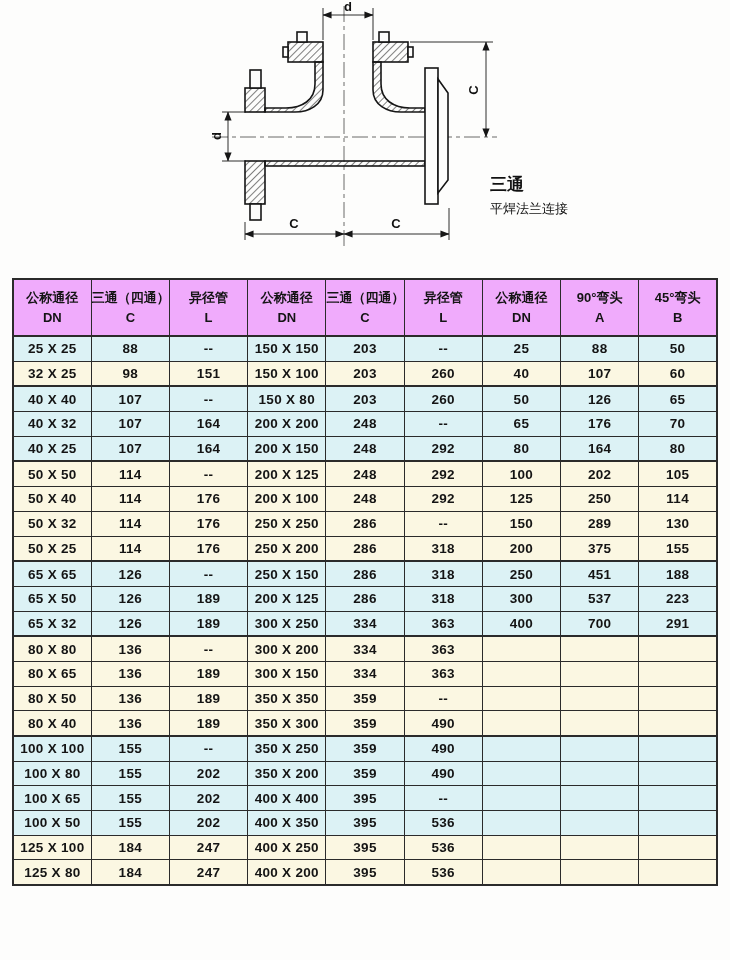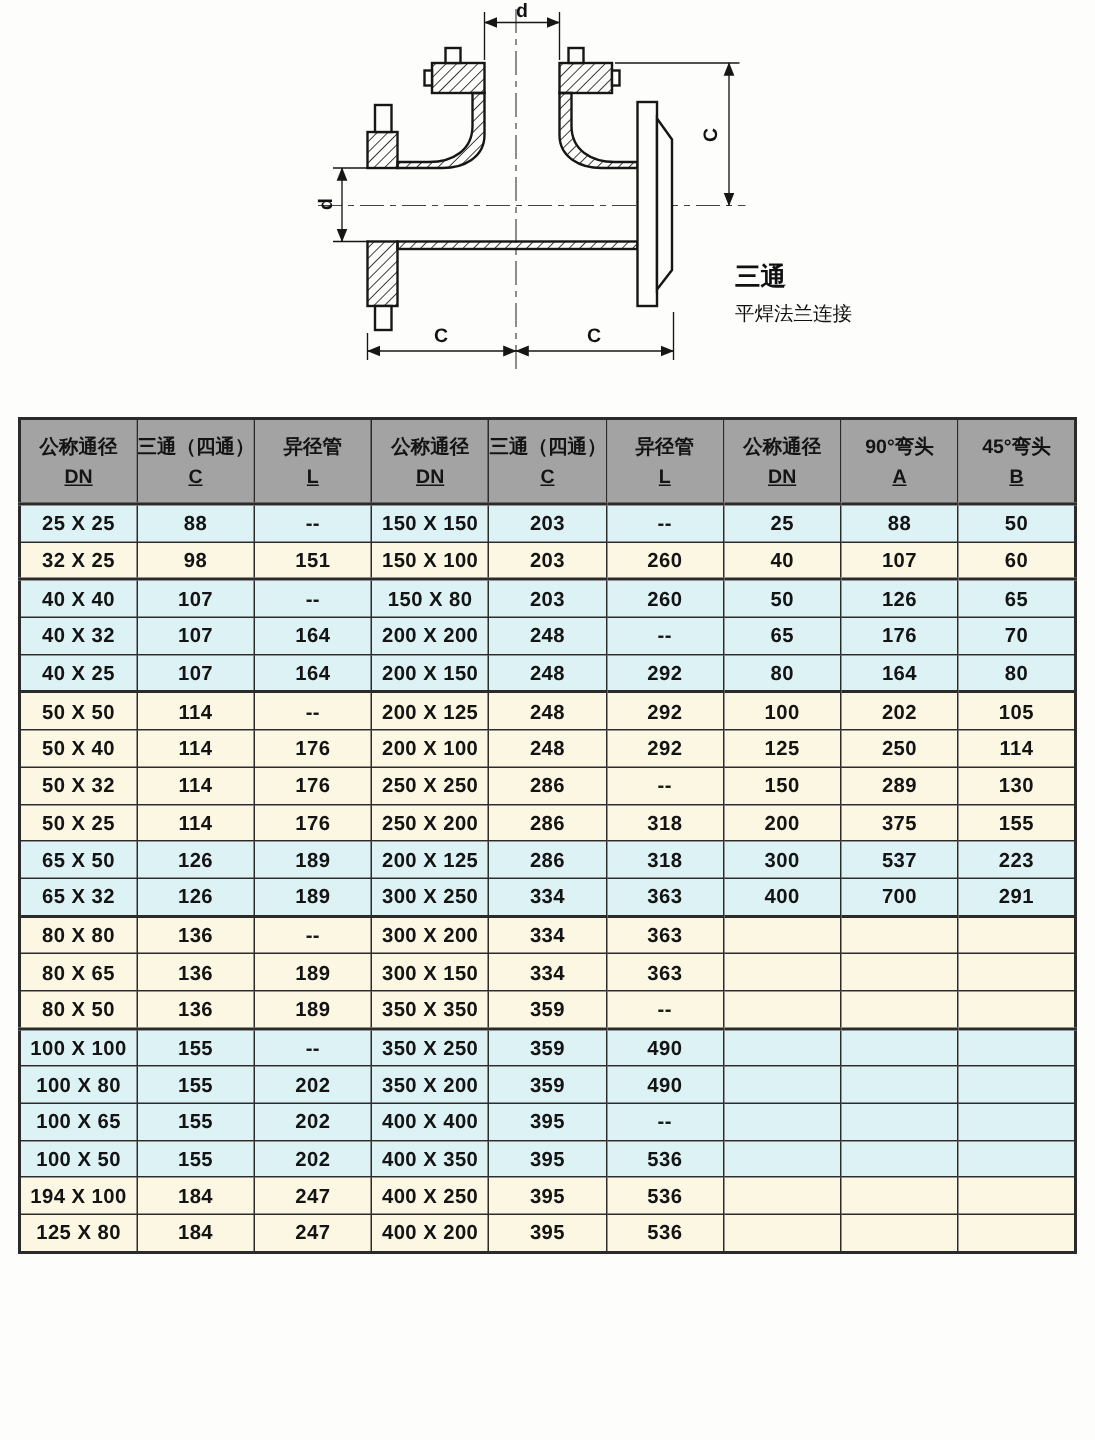--- a/index.html
+++ b/index.html
@@ -15,26 +15,26 @@
     border:2px solid #2b2b2b;
   }
   table.spec th, table.spec td{
     border:1px solid #2b2b2b;
     text-align:center;vertical-align:middle;
     color:#141414;
     padding:0;
     overflow:hidden;white-space:nowrap;
   }
   table.spec thead th{
-    background:#a3a3a3;
+    background:#f0abfc;
     height:55px;font-size:13px;font-weight:bold;
     border-bottom:2px solid #2b2b2b;
     line-height:1.5;
   }
-  table.spec thead th .h2{font-weight:bold;font-size:13px;text-decoration:underline;}
+  table.spec thead th .h2{font-weight:bold;font-size:13px;}
   table.spec tbody td{
     height:23.7px;font-size:13.5px;font-weight:bold;letter-spacing:.3px;
   }
   tr.blue td{background:#dcf2f5;}
   tr.cream td{background:#fbf7e2;}
   tr.group-start td{border-top:2px solid #2b2b2b;}
   svg text{fill:#111;}
 </style>
 </head>
 <body>
@@ -251,20 +251,31 @@
             <td>50 X 25</td>
             <td>114</td>
             <td>176</td>
             <td>250 X 200</td>
             <td>286</td>
             <td>318</td>
             <td>200</td>
             <td>375</td>
             <td>155</td>
           </tr>
+          <tr class="blue group-start">
+            <td>65 X 65</td>
+            <td>126</td>
+            <td>--</td>
+            <td>250 X 150</td>
+            <td>286</td>
+            <td>318</td>
+            <td>250</td>
+            <td>451</td>
+            <td>188</td>
+          </tr>
           <tr class="blue">
             <td>65 X 50</td>
             <td>126</td>
             <td>189</td>
             <td>200 X 125</td>
             <td>286</td>
             <td>318</td>
             <td>300</td>
             <td>537</td>
             <td>223</td>
@@ -306,20 +317,31 @@
             <td>80 X 50</td>
             <td>136</td>
             <td>189</td>
             <td>350 X 350</td>
             <td>359</td>
             <td>--</td>
             <td></td>
             <td></td>
             <td></td>
           </tr>
+          <tr class="cream">
+            <td>80 X 40</td>
+            <td>136</td>
+            <td>189</td>
+            <td>350 X 300</td>
+            <td>359</td>
+            <td>490</td>
+            <td></td>
+            <td></td>
+            <td></td>
+          </tr>
           <tr class="blue group-start">
             <td>100 X 100</td>
             <td>155</td>
             <td>--</td>
             <td>350 X 250</td>
             <td>359</td>
             <td>490</td>
             <td></td>
             <td></td>
             <td></td>
@@ -351,21 +373,21 @@
             <td>155</td>
             <td>202</td>
             <td>400 X 350</td>
             <td>395</td>
             <td>536</td>
             <td></td>
             <td></td>
             <td></td>
           </tr>
           <tr class="cream">
-            <td>194 X 100</td>
+            <td>125 X 100</td>
             <td>184</td>
             <td>247</td>
             <td>400 X 250</td>
             <td>395</td>
             <td>536</td>
             <td></td>
             <td></td>
             <td></td>
           </tr>
           <tr class="cream">

